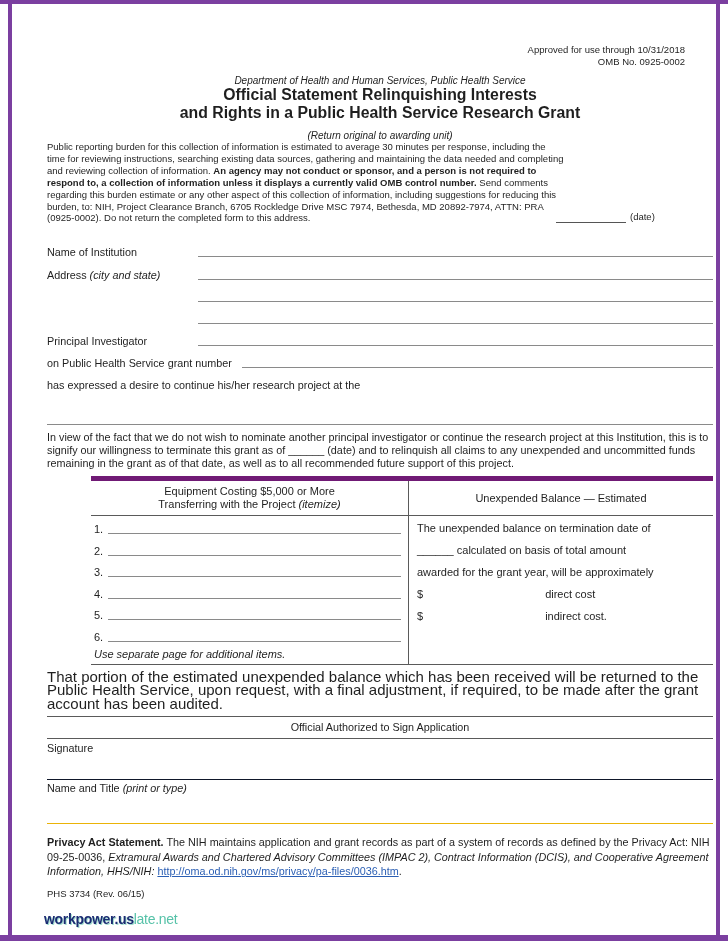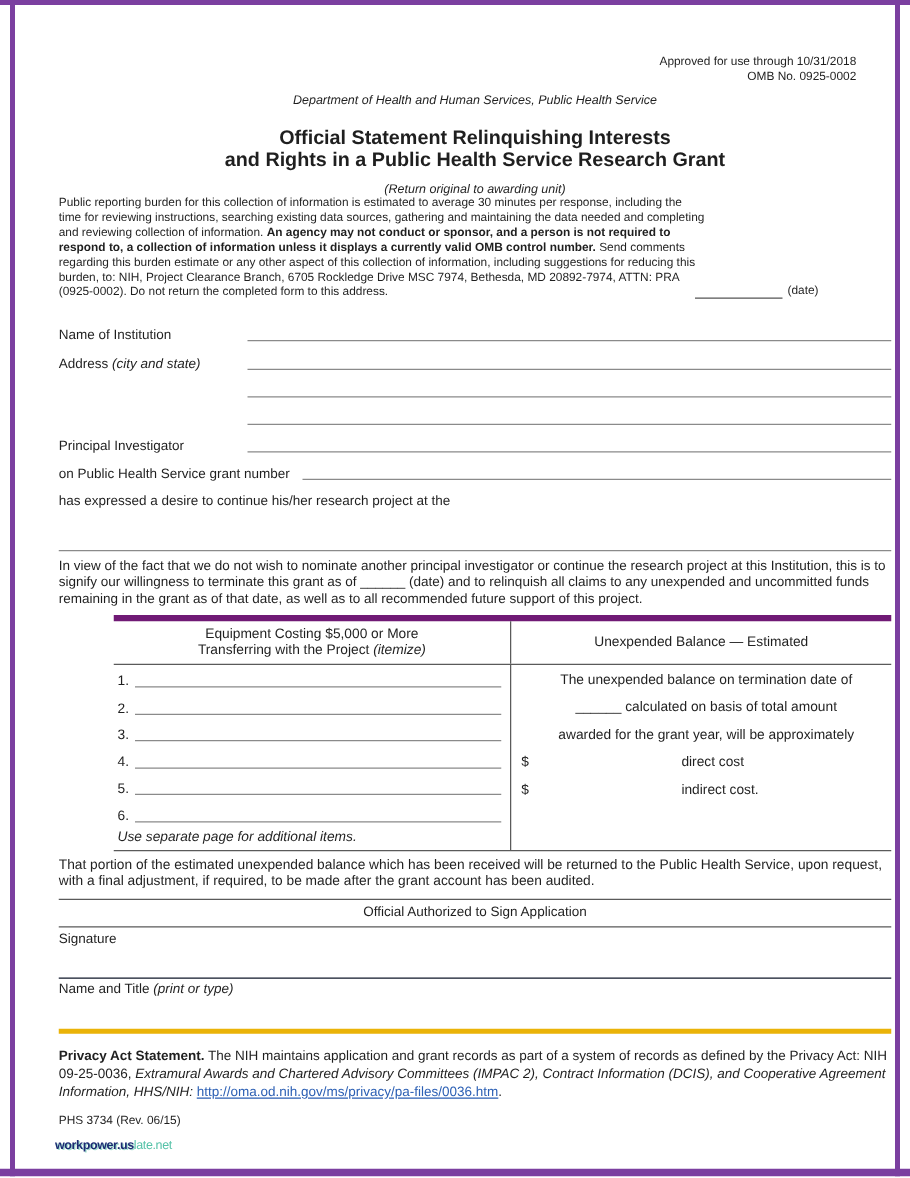--- a/index.html
+++ b/index.html
@@ -12,21 +12,21 @@
   
   .frame-top    { position:absolute; left:0; top:0; width:728px; height:4px; background:#7b3fa0; }
   .frame-bottom { position:absolute; left:0; top:935px; width:728px; height:6px; background:#7b3fa0; }
   .frame-left   { position:absolute; left:8px; top:0; width:4px; height:941px; background:#7b3fa0; }
   .frame-right  { position:absolute; left:716px; top:0; width:4px; height:941px; background:#7b3fa0; }
 
   .content { position:absolute; left:47px; top:0; width:666px; }
 
   .approval { text-align:right; padding-right:28px; font-size:9.5px; line-height:11.5px; margin-top:44px; }
   .dept     { text-align:center; font-size:10px; margin-top:8px;font-style:italic; }
-  .title    { text-align:center; font-size:15.8px; font-weight:bold; line-height:17.5px; margin-top:16px; }
+  .title    { text-align:center; font-size:15.8px; font-weight:bold; line-height:17.5px; margin-top:0; }
   .return-note { text-align:center; font-style:italic; font-size:10px; margin-top:9px; }
 
   .burden { font-size:9.5px; line-height:11.9px; width:518px; position:relative; }
   .burden b { font-weight:bold; }
   .burden-date { position:absolute; left:509px; bottom:1px; white-space:nowrap; font-size:9.5px; }
   .dateline { display:inline-block; width:70px; border-bottom:1px solid #555; height:10px; vertical-align:bottom; margin-right:4px; }
 
   .fields { margin-top:13px; font-size:10.8px; }
   .frow { display:flex; height:23px; align-items:flex-end; }
   .frow.h22 { height:22px; }
@@ -46,36 +46,36 @@
   .tl { width:318px; border-right:1px solid #5a5a5a; }
   .tr { flex:1; }
   .thead { border-bottom:1px solid #5a5a5a; }
   .thead .tl, .thead .tr { text-align:center; padding-top:4px; padding-bottom:4px; line-height:12.6px; }
   .thead .tr { display:flex; align-items:center; justify-content:center; }
   .item { display:flex; height:21.5px; align-items:flex-end; padding-left:3px; }
   .item .num { padding-bottom:2px; }
   .item .iline { flex:1; border-bottom:1px solid #8a8a8a; margin:0 7px 3px 5px; height:1px; }
   .tnote { font-style:italic; padding:3px 0 4px 3px; }
   .tr-body { padding-left:8px; }
-  .rline { line-height:13px; margin-top:9px;text-align:center; }
+  .rline { line-height:13px; margin-top:9px; }
   .rline.first { margin-top:6px; }
   .dollar-row { display:flex; line-height:13px; margin-top:9px; }
   .dollar-row .dlabel { margin-left:122px; }
 
-  .portion { padding:5px 0 6px; font-size:11px; line-height:13.5px; border-bottom:1px solid #5a5a5a; }
+  .portion { padding:5px 0 6px; font-size:15px; line-height:13.5px; border-bottom:1px solid #5a5a5a; }
   .official { text-align:center; height:22px; padding-top:4px; font-size:10.8px; border-bottom:1px solid #5a5a5a; }
   .sigblock { height:41px; padding-top:3px; font-size:10.8px; border-bottom:1px solid #0f172a; }
-  .ntblock  { height:44px; padding-top:2px; font-size:10.8px; border-bottom:4px solid #eab308; }
+  .ntblock  { height:44px; padding-top:2px; font-size:10.8px; border-bottom:1px solid #eab308; }
 
   .privacy { margin-top:11px; font-size:10.8px; line-height:14.7px; }
   .privacy b { font-weight:bold; }
   .plink { color:#2b5fb4; text-decoration:underline; }
   .phs { margin-top:9px; font-size:9.5px; }
 
-  .watermark { position:absolute; left:44px; top:911px; font-size:10px; letter-spacing:-0.3px; white-space:nowrap; }
+  .watermark { position:absolute; left:44px; top:911px; font-size:14px; letter-spacing:-0.3px; white-space:nowrap; }
   .wm-primary { color:#1b2b72; font-weight:bold; text-shadow:1px 1px 0 rgba(86,194,168,0.55); }
   .wm-secondary { color:#56c2a8; }
 </style>
 </head>
 <body>
 
 <div class="frame-top"></div>
 <div class="frame-left"></div>
 <div class="frame-right"></div>
 <div class="frame-bottom"></div>

